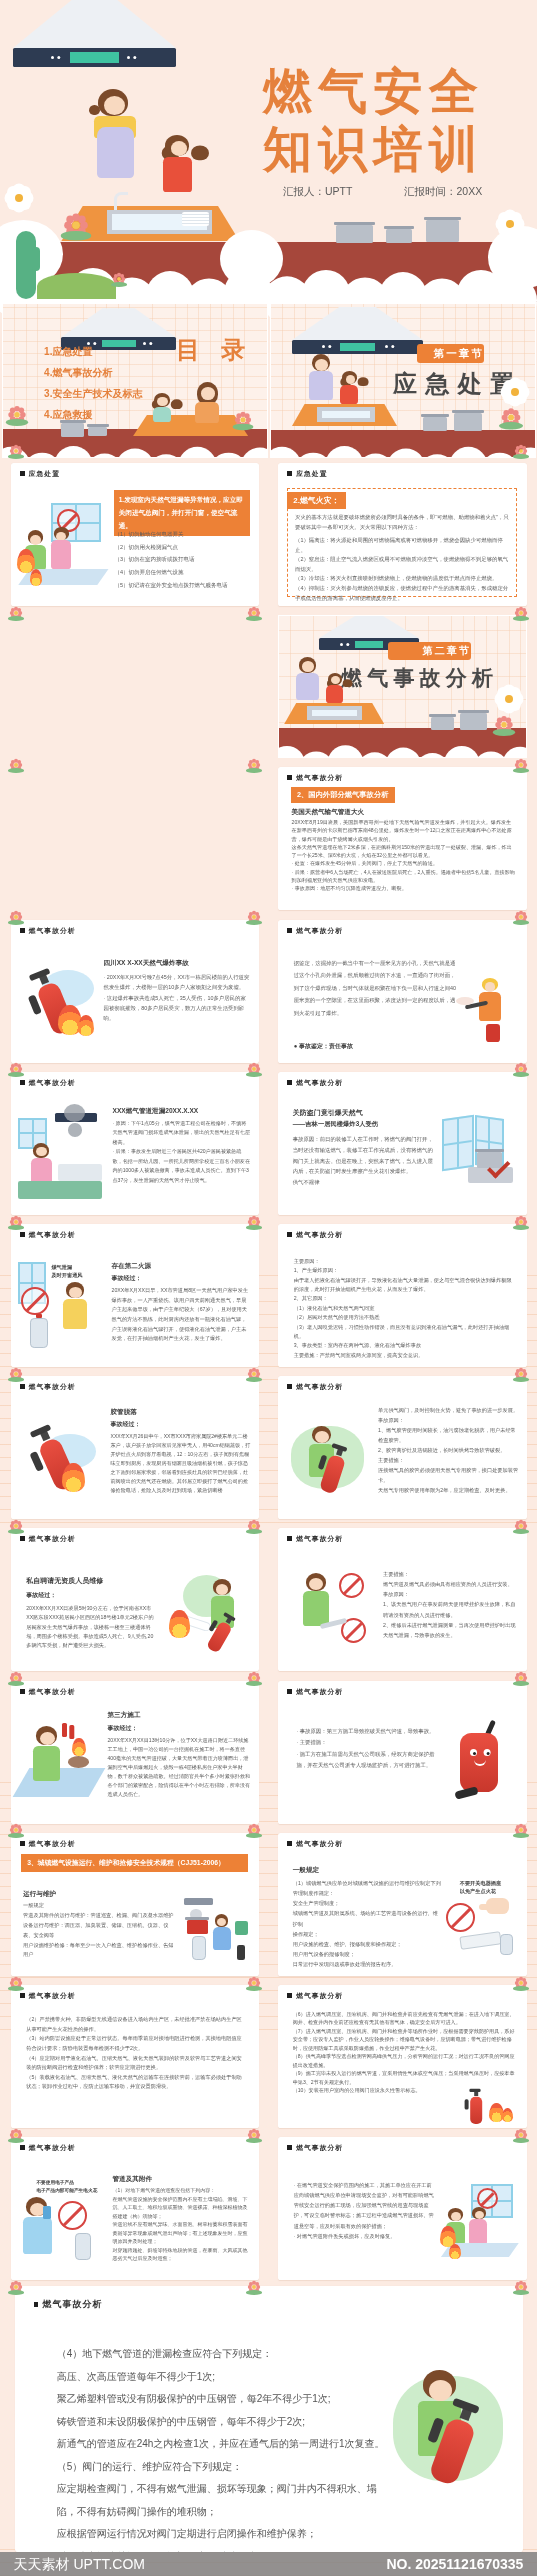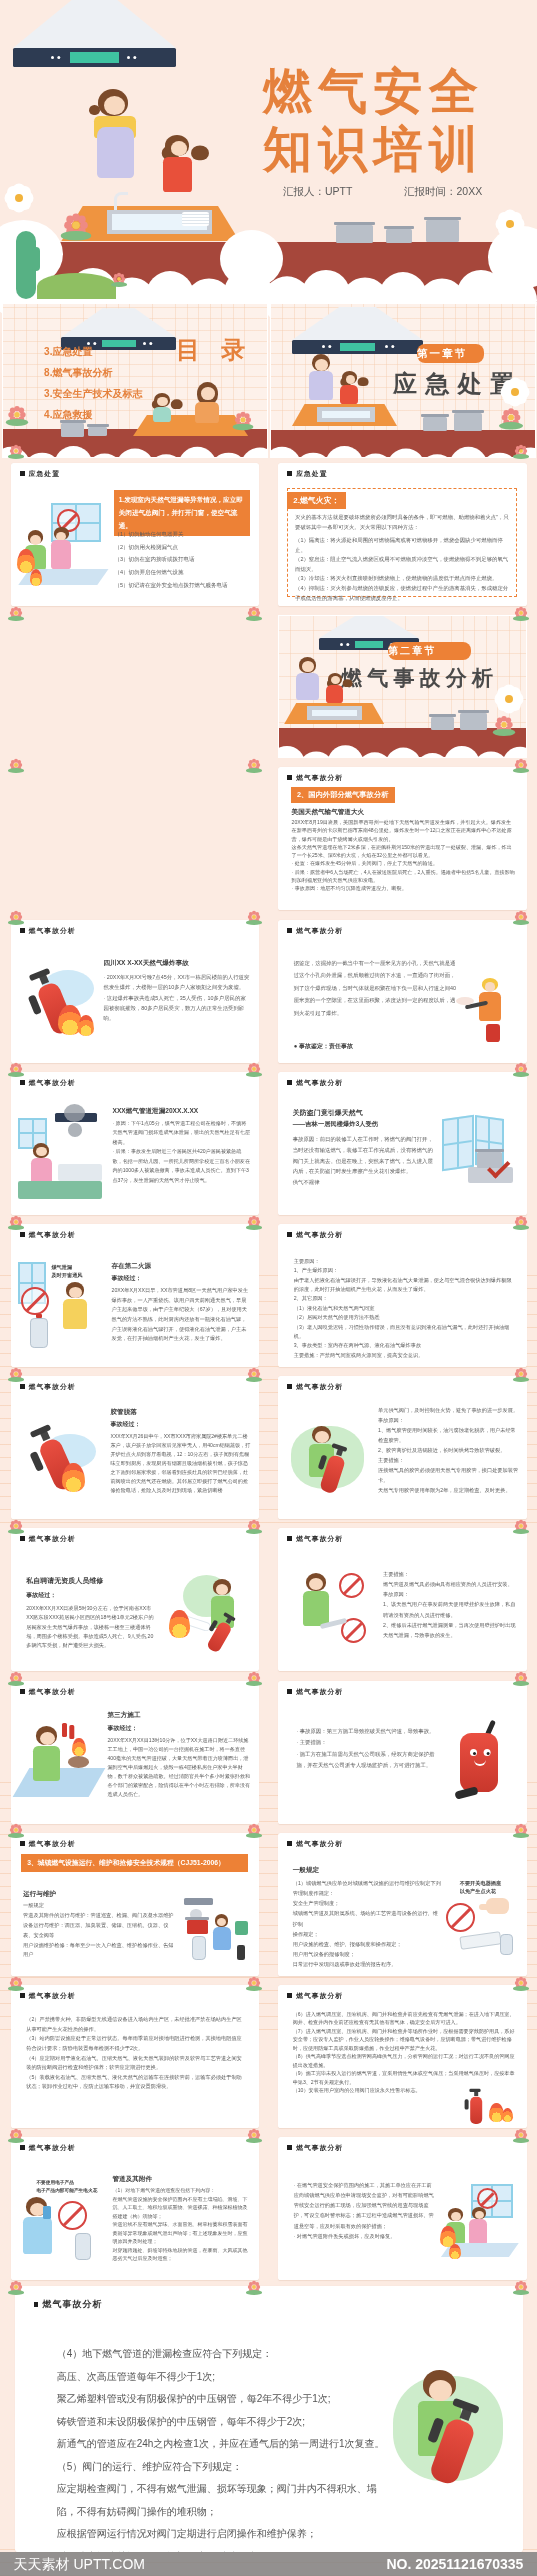--- a/index.html
+++ b/index.html
@@ -14,21 +14,21 @@
  repeating-linear-gradient(90deg,rgba(245,205,175,.45) 0 0.5px,transparent 0.5px 11.5px),#fdf1ea}
 .card{position:absolute;background:#fff;border-radius:2.6px;overflow:hidden;box-shadow:0 0.5px 1px rgba(180,120,90,.15)}
 .chdr{position:absolute;top:5.8px;left:9.4px;font-size:6.8px;font-weight:bold;color:#333;letter-spacing:1px}
 .chdr::before{content:"";display:inline-block;width:4.7px;height:4.7px;background:#1f1f1f;margin-right:4.2px}
 .pre{white-space:pre-line}
 .body{position:absolute;font-size:5.5px;color:#595959;line-height:2.1}
 .btl{position:absolute;font-size:6.6px;font-weight:bold;color:#3f3f3f}
 .badge{position:absolute;background:#ed8136;color:#fff;font-weight:bold;font-size:7.3px;padding:2.6px 6.3px;line-height:1.5}
 .banner{position:absolute;background:#ed8136;color:#fff;font-weight:bold;font-size:6.6px;line-height:2;padding:3.1px 5.2px}
 .dash{position:absolute;border:1px dashed #ed8136;border-radius:1px}
-.sec-badge{position:absolute;background:#ed8136;color:#fff;font-weight:bold;border-radius:8px;text-align:left}
+.sec-badge{position:absolute;background:#ed8136;color:#fff;font-weight:bold;border-radius:3px;text-align:right}
 .sec-title{position:absolute;font-weight:bold;color:#4a4a4a}
 .band{position:absolute;background:#a6473b}
 .table{position:absolute;background:#ef9440;clip-path:polygon(12% 0,88% 0,100% 100%,0 100%)}
 .sink{position:absolute;background:#c9ced6}
 .sink::before{content:"";position:absolute;left:4.7px;right:4.7px;top:3.7px;bottom:3.7px;background:#eaf4fb}
 .plates{position:absolute;background:repeating-linear-gradient(#fff 0 2.1px,#dfe6ec 2.1px 3.1px);border-radius:2.1px}
 .cloud{position:absolute;border-radius:50%;background:#fff}
 .clr{position:absolute;width:48px;height:48px;border-radius:50%;background:#fff;
  box-shadow:39px 7.3px 0 #fff,78px -1px 0 #fff,117px 8.4px 0 #fff,155px 2.1px 0 #fff,194px 9.4px 0 #fff,233px 0 0 #fff,272px 7.3px 0 #fff,311px 1px 0 #fff,350px 8.4px 0 #fff,388px 3.1px 0 #fff,427px 9.4px 0 #fff,466px 1px 0 #fff,498px 7.3px 0 #fff}
 .hoodtop{position:absolute;background:#edf0f4;clip-path:polygon(36% 0,64% 0,100% 100%,0 100%)}
@@ -115,22 +115,22 @@
 
 <section class="slide" style="left:2.1px;top:303px;width:266px;height:155px">
   <div class="abs" style="left:58px;top:4.2px;width:115px;height:44px">
     <div class="hoodtop" style="left:0;top:0;width:115px;height:29px"></div>
     <div class="hoodbar" style="left:0;top:29px;width:115px;height:12.6px"></div>
     <div class="hoodscr" style="left:41px;top:32px;width:34px;height:7.3px"></div>
     <div class="hooddot" style="left:26px;top:34px"></div>
     <div class="hooddot" style="left:82px;top:34px"></div>
   </div>
   <h2 class="abs" style="left:173px;top:30px;font-size:24px;font-weight:800;color:#e5813c;letter-spacing:7.3px">目 录</h2>
-  <div class="abs" style="left:41px;top:41px;font-size:10px;font-weight:bold;color:#e5813c">3.应急处置</div>
-  <div class="abs" style="left:41px;top:62px;font-size:10px;font-weight:bold;color:#e5813c">8.燃气事故分析</div>
+  <div class="abs" style="left:41px;top:41px;font-size:10px;font-weight:bold;color:#e5813c">1.应急处置</div>
+  <div class="abs" style="left:41px;top:62px;font-size:10px;font-weight:bold;color:#e5813c">4.燃气事故分析</div>
   <div class="abs" style="left:41px;top:83px;font-size:10px;font-weight:bold;color:#e5813c">3.安全生产技术及标志</div>
   <div class="abs" style="left:41px;top:104px;font-size:10px;font-weight:bold;color:#e5813c">4.应急救援</div>
   <div class="band" style="left:0;top:125px;width:266px;height:31.5px"></div>
   <div class="table" style="left:130px;top:111px;width:115px;height:21px"></div>
   <div class="hair" style="left:194px;top:78px;width:21px;height:23px"></div>
   <div class="face" style="left:198px;top:83px;width:13.6px;height:12.6px"></div>
   <div class="torso" style="left:192px;top:98px;width:24px;height:21px;background:#f0a05a"></div>
   <div class="hair" style="left:151px;top:89px;width:15.7px;height:13.6px;box-shadow:-4.2px 4.2px 0 -2.1px #7b4a2a,14.7px 4.2px 0 -2.1px #7b4a2a"></div>
   <div class="face" style="left:154px;top:93px;width:10.5px;height:9.4px"></div>
   <div class="torso" style="left:150px;top:103px;width:18px;height:14.7px;background:#9fd8c8"></div>

